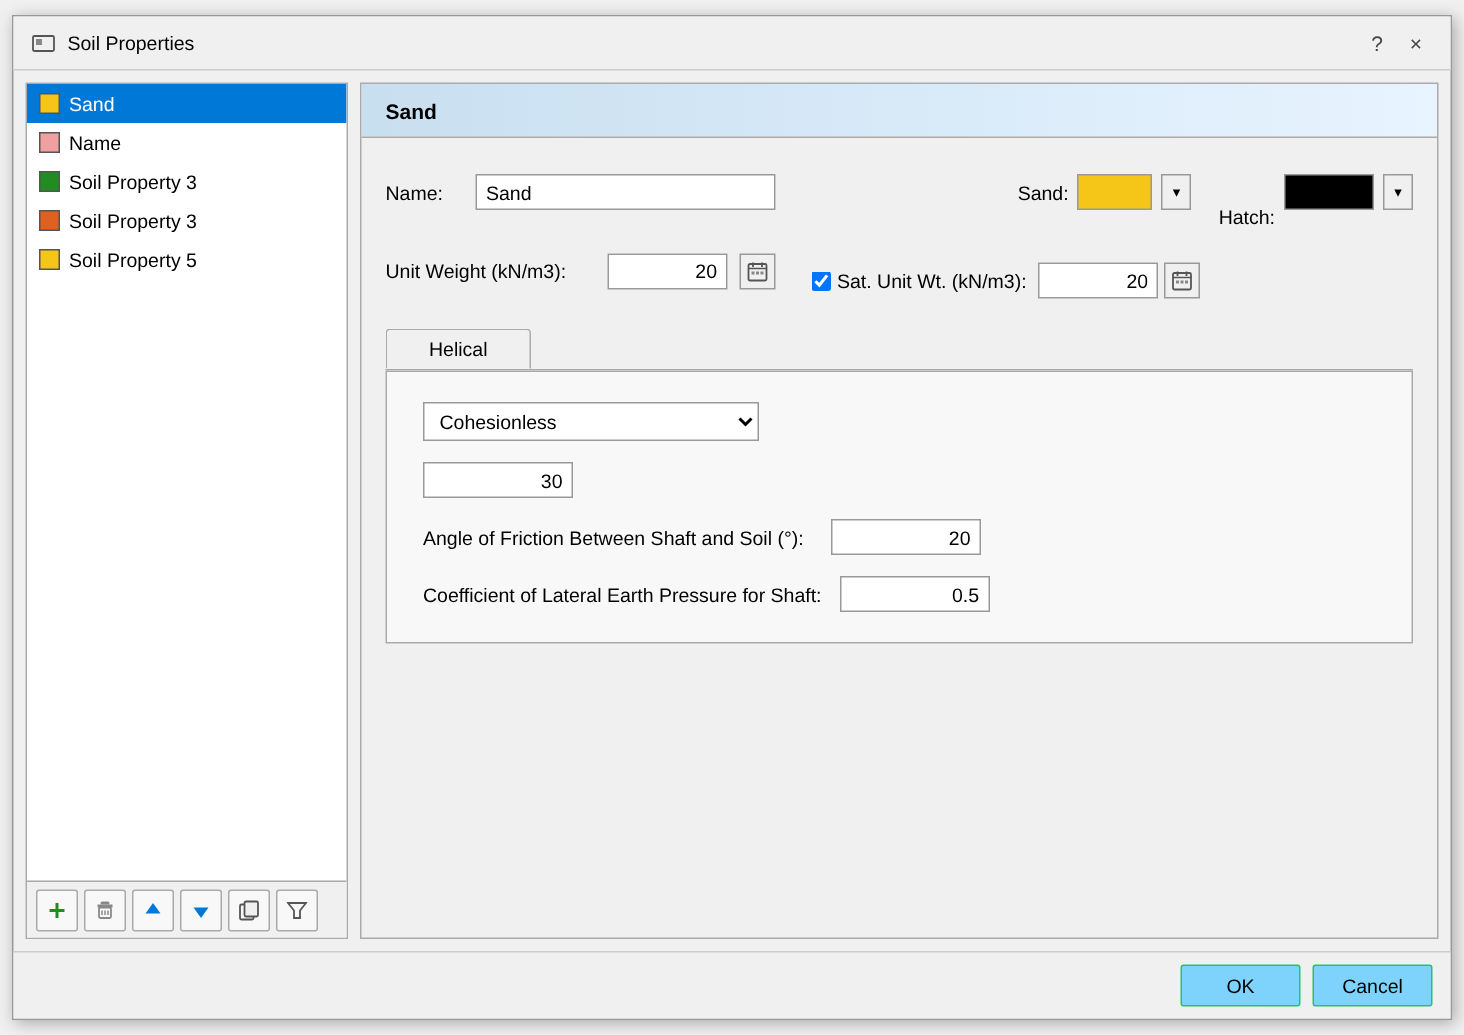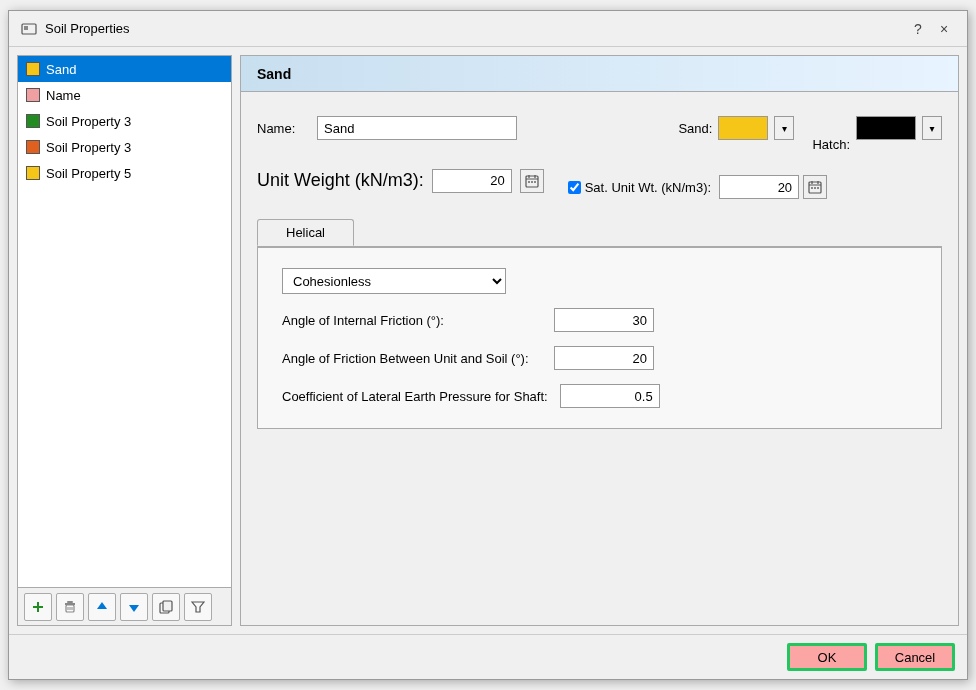--- a/index.html
+++ b/index.html
@@ -146,21 +146,21 @@
     }
     .properties-area {
       padding: 12px 16px;
       display: flex;
       flex-direction: column;
       gap: 10px;
     }
     .prop-label {
       color: #000;
       min-width: 140px;
-      font-size: 18px;
+      font-size: 13px;
     }
     .color-label { font-size: 13px; }
     .color-picker-box {
       width: 50px;
       height: 24px;
       background: #f5c518;
       border: 1px solid #999;
       cursor: pointer;
     }
     .color-dropdown {
@@ -286,22 +286,22 @@
       padding: 8px 12px;
       display: flex;
       justify-content: flex-end;
       gap: 8px;
       border-top: 1px solid #ccc;
       background: #f0f0f0;
     }
     .dialog-btn {
       width: 80px;
       height: 28px;
-      border: 3px solid #22c55e;
-      background: #fca5a5;
+      border: 1px solid #22c55e;
+      background: #7dd3fc;
       cursor: pointer;
       font-size: 13px;
       border-radius: 2px;
     }
     .name-label { min-width: 50px; font-size: 13px; }
     .name-input {
       width: 200px;
       height: 24px;
       border: 1px solid #999;
       padding: 2px 6px;
@@ -467,26 +467,25 @@
       <div class="tab-content">
 
         <div class="field-row">
           <select class="field-select">
             <option>Cohesionless</option>
             <option>Cohesive</option>
           </select>
         </div>
 
         <div class="field-row">
-          <span class="field-label">Angle of Internal Friction (°):</span>
           <input class="field-input" type="text" value="30" style="">
         </div>
 
         <div class="field-row">
-          <span class="field-label">Angle of Friction Between Unit and Soil (°):</span>
+          <span class="field-label">Angle of Friction Between Shaft and Soil (°):</span>
           <input class="field-input" type="text" value="20" style="">
         </div>
 
         <div class="field-row">
           <span class="field-label">Coefficient of Lateral Earth Pressure for Shaft:</span>
           <input class="field-input" type="text" value="0.5" style="">
         </div>
       </div>
     </div>
   </div>

